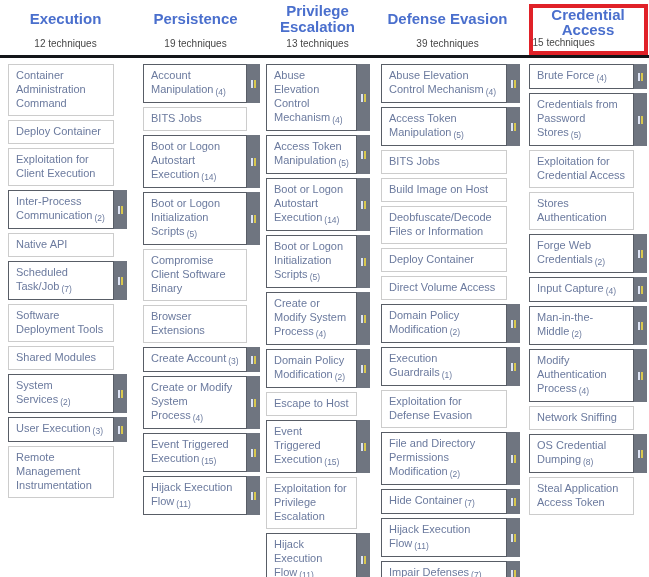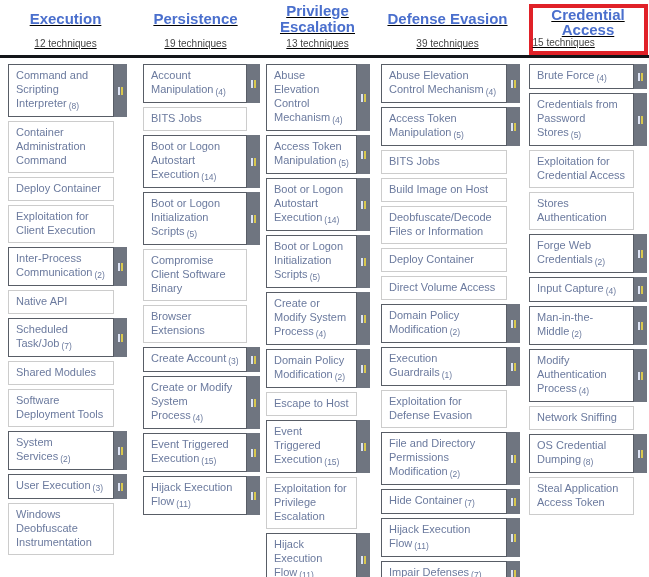--- a/index.html
+++ b/index.html
@@ -21,21 +21,21 @@
   
   .bodyrow{display:flex;}
   .bcol{box-sizing:border-box;display:flex;flex-direction:column;row-gap:4px;padding-top:6px;}
 
   
   .w0{--colw:131px;--pl:8px;--cw:106px;}
   .w1{--colw:129px;--pl:12px;--cw:104px;}
   .w2{--colw:115px;--pl:6px;--cw:91px;}
   .w3{--colw:145px;--pl:6px;--cw:126px;}
   .w4{--colw:129px;--pl:9px;--cw:105px;}
-  .hcol{width:var(--colw);text-decoration:underline;}
+  .hcol{width:var(--colw);}
   .bcol{width:var(--colw);padding-left:var(--pl);}
 
   .cell{box-sizing:border-box;width:var(--cw);background:#fff;border:1px solid var(--blight);
         color:var(--ctext);font-size:11px;line-height:14px;padding:3px 6px 5px 7px;cursor:pointer;}
   .cell.dark{border-color:var(--bdark);}
   .subwrap{display:flex;align-items:stretch;}
   .bar{width:13px;background:var(--barbg);display:flex;align-items:center;justify-content:center;cursor:pointer;}
   .expand-icon{display:flex;column-gap:1px;}
   .expand-icon .b1{width:2px;height:8px;background:var(--icpale);}
   .expand-icon .b2{width:2px;height:8px;background:var(--icyellow);}
@@ -65,29 +65,20 @@
       <div class="hcol w4">
         <div class="hlbox">
           <div class="ttl">Credential Access</div>
           <div class="tcnt">15 techniques</div>
         </div>
       </div>
     </div>
   <div class="divider"></div>
   <div class="bodyrow">
       <div class="bcol w0">
-        <div class="subwrap">
-          <div class="cell dark"><span>Command and Scripting Interpreter</span><span class="cnt">(8)</span></div>
-          <div class="bar">
-            <div class="expand-icon">
-              <div class="b1"></div>
-              <div class="b2"></div>
-            </div>
-          </div>
-        </div>
         <div class="cell"><span>Container Administration Command</span></div>
         <div class="cell"><span>Deploy Container</span></div>
         <div class="cell"><span>Exploitation for Client Execution</span></div>
         <div class="subwrap">
           <div class="cell dark"><span>Inter-Process Communication</span><span class="cnt">(2)</span></div>
           <div class="bar">
             <div class="expand-icon">
               <div class="b1"></div>
               <div class="b2"></div>
             </div>
@@ -96,41 +87,41 @@
         <div class="cell"><span>Native API</span></div>
         <div class="subwrap">
           <div class="cell dark"><span>Scheduled Task/Job</span><span class="cnt">(7)</span></div>
           <div class="bar">
             <div class="expand-icon">
               <div class="b1"></div>
               <div class="b2"></div>
             </div>
           </div>
         </div>
+        <div class="cell"><span>Software Deployment Tools</span></div>
         <div class="cell"><span>Shared Modules</span></div>
-        <div class="cell"><span>Software Deployment Tools</span></div>
         <div class="subwrap">
           <div class="cell dark"><span>System Services</span><span class="cnt">(2)</span></div>
           <div class="bar">
             <div class="expand-icon">
               <div class="b1"></div>
               <div class="b2"></div>
             </div>
           </div>
         </div>
         <div class="subwrap">
           <div class="cell dark"><span>User Execution</span><span class="cnt">(3)</span></div>
           <div class="bar">
             <div class="expand-icon">
               <div class="b1"></div>
               <div class="b2"></div>
             </div>
           </div>
         </div>
-        <div class="cell"><span>Windows Deobfuscate Instrumentation</span></div>
+        <div class="cell"><span>Remote Management Instrumentation</span></div>
       </div>
       <div class="bcol w1">
         <div class="subwrap">
           <div class="cell dark"><span>Account Manipulation</span><span class="cnt">(4)</span></div>
           <div class="bar">
             <div class="expand-icon">
               <div class="b1"></div>
               <div class="b2"></div>
             </div>
           </div>

